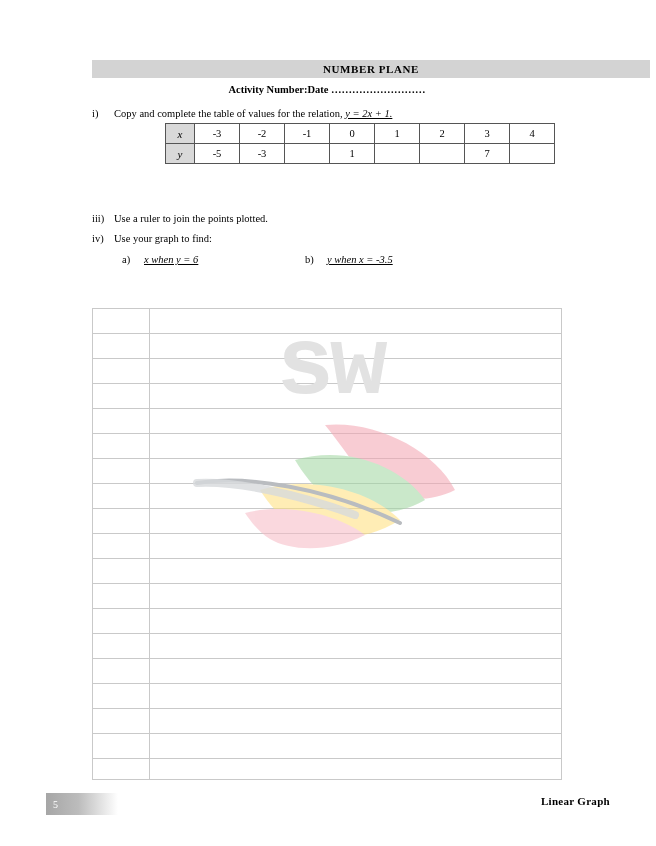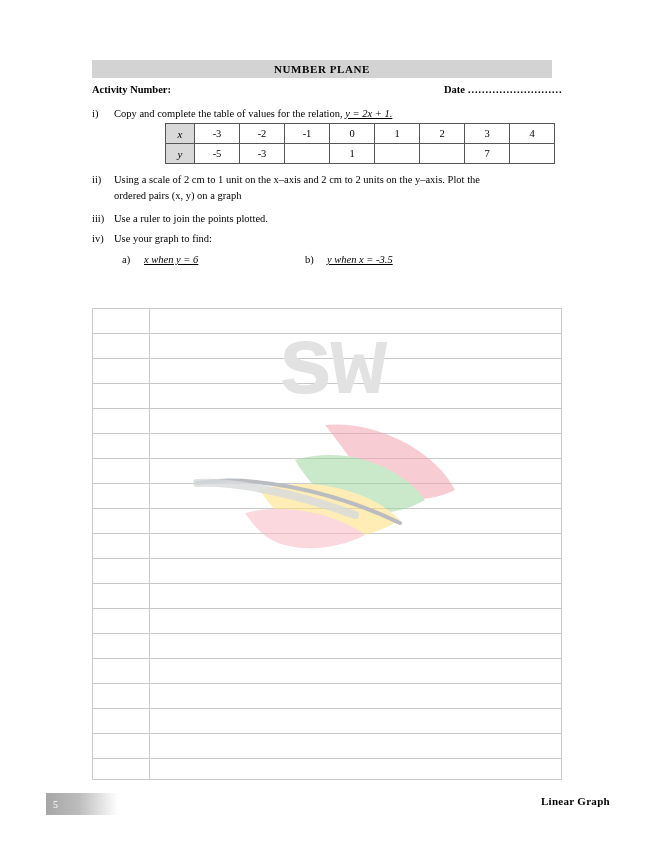--- a/index.html
+++ b/index.html
@@ -21,42 +21,42 @@
     left: 0; top: 0;
     width: 656px;
     height: 846px;
   }
 
   
   .title-bar {
     position: absolute;
     left: 92px;
     top: 60px;
-    width: 460px;
+    width: 558px;
     height: 18px;
     background: #d3d3d3;
     display: flex;
     align-items: center;
     justify-content: center;
   }
   .title-bar .title-text {
     font-family: "Liberation Serif", serif;
     font-weight: bold;
     font-size: 11px;
     letter-spacing: 0.6px;
   }
 
   
   .actdate {
     position: absolute;
     left: 92px;
     top: 84px;
     width: 470px;
     display: flex;
-    justify-content: space-between;
+    justify-content: center;
     align-items: baseline;
     font-size: 10.5px;
     font-weight: bold;
   }
   .q-body {
     position: absolute;
     font-size: 10.5px;
     line-height: 1.5;
   }
   i.v { font-style: italic; text-decoration: underline; }
@@ -226,29 +226,20 @@
       <td></td>
       <td>1</td>
       <td></td>
       <td></td>
       <td>7</td>
       <td></td>
     </tr>
   </tbody>
     </table>
 
-  <div class="q-body" id="q2">
-    <div class="q-row">
-      <span class="marker">ii)</span>
-      <span class="text">
-        <span>Using a scale of 2 cm to 1 unit on the x–axis and 2 cm to 2 units on the y–axis. Plot the</span><br>
-        <span>ordered pairs (x, y) on a graph</span>
-      </span>
-    </div>
-  </div>
 
   <div class="q-body" id="q3">
     <div class="q-row">
       <span class="marker">iii)</span>
       <span class="text">Use a ruler to join the points plotted.</span>
     </div>
   </div>
 
   <div class="q-body" id="q4">
     <div class="q-row">

